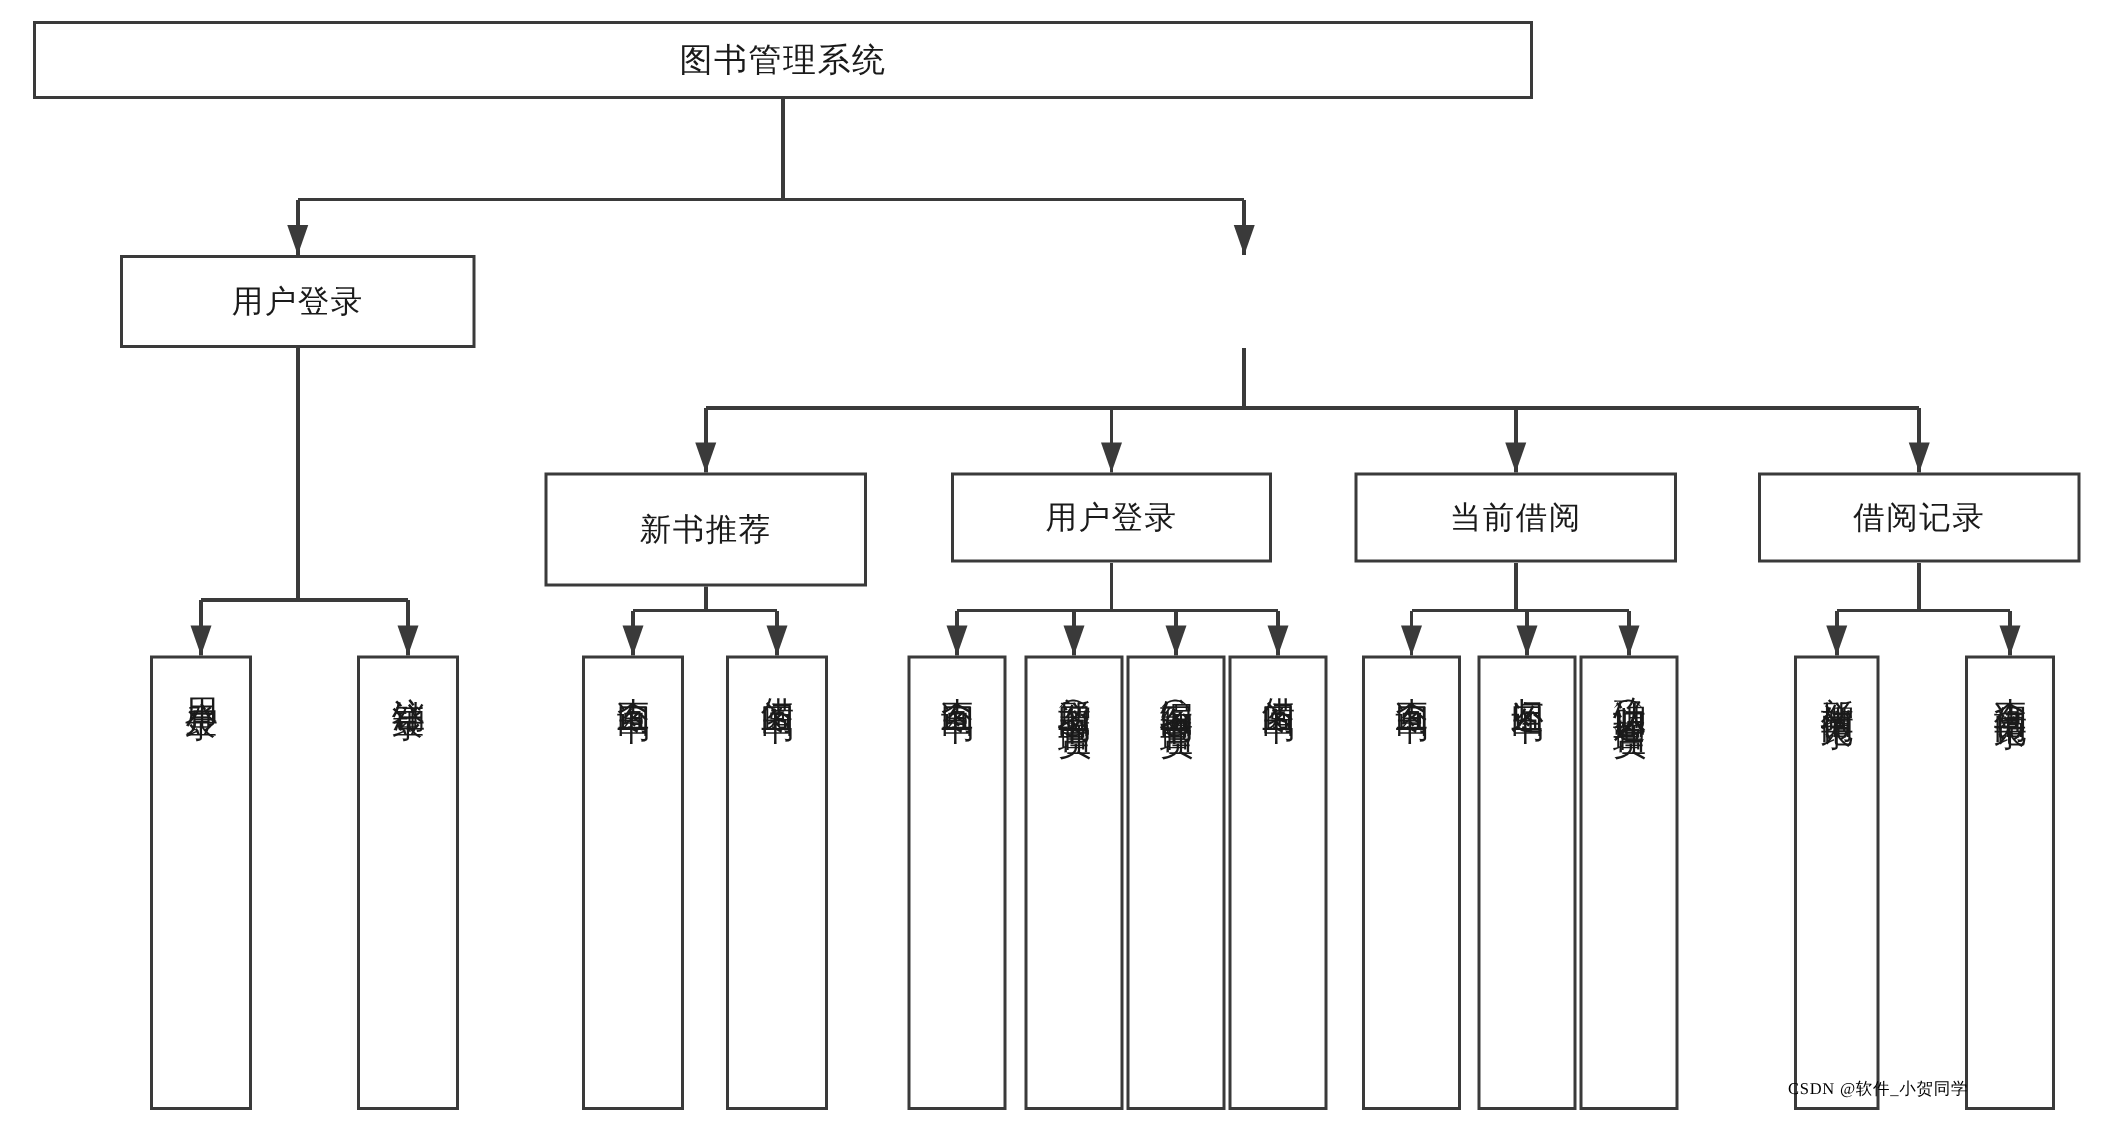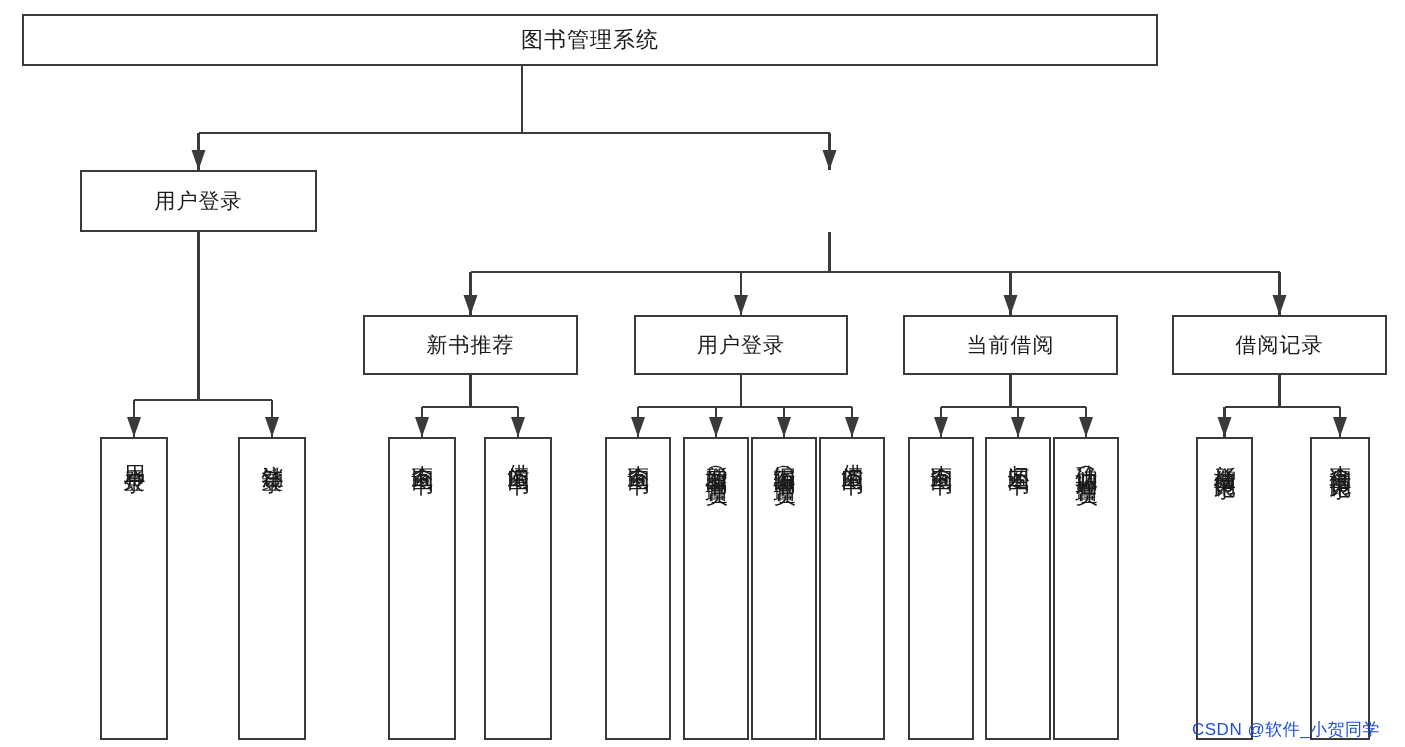--- a/index.html
+++ b/index.html
@@ -38,25 +38,25 @@
     writing-mode:vertical-rl;
     text-orientation:upright;
     font-size:22px;
     line-height:1.22;
     letter-spacing:3px;
     white-space:nowrap;
     display:block;
   }
   .watermark{
     position:absolute;
-    font-size:17px;
-    color:#1d4ed8;
+    font-size:11px;
+    color:#000000;
     white-space:nowrap;
     letter-spacing:0.5px;
-    font-family:Liberation Sans, sans-serif;
+    font-family:Liberation Serif, serif;
   }
 </style>
 </head>
 <body>
 
 <div id="diagram-root">
   <svg id="edge-layer" viewBox="0 0 1405 747" xmlns="http://www.w3.org/2000/svg">
       <line x1="522" y1="66" x2="522" y2="133" stroke="#3a3a3a" stroke-width="2.5" shape-rendering="crispEdges"></line>
       <line x1="198.5" y1="133" x2="829.5" y2="133" stroke="#3a3a3a" stroke-width="2.5" shape-rendering="crispEdges"></line>
       <line x1="198.5" y1="133" x2="198.5" y2="170" stroke="#3a3a3a" stroke-width="2.5" shape-rendering="crispEdges"></line>
@@ -104,29 +104,29 @@
       <line x1="1086" y1="407" x2="1086" y2="437" stroke="#3a3a3a" stroke-width="2.5" shape-rendering="crispEdges"></line>
       <polygon points="1079,417 1093,417 1086,437" fill="#3a3a3a"></polygon>
       <line x1="1279.5" y1="375" x2="1279.5" y2="407" stroke="#3a3a3a" stroke-width="2.5" shape-rendering="crispEdges"></line>
       <line x1="1224.5" y1="407" x2="1340" y2="407" stroke="#3a3a3a" stroke-width="2.5" shape-rendering="crispEdges"></line>
       <line x1="1224.5" y1="407" x2="1224.5" y2="437" stroke="#3a3a3a" stroke-width="2.5" shape-rendering="crispEdges"></line>
       <polygon points="1217.5,417 1231.5,417 1224.5,437" fill="#3a3a3a"></polygon>
       <line x1="1340" y1="407" x2="1340" y2="437" stroke="#3a3a3a" stroke-width="2.5" shape-rendering="crispEdges"></line>
       <polygon points="1333,417 1347,417 1340,437" fill="#3a3a3a"></polygon>
     </svg>
 
-  <div class="node root node-h" style="left:22px;top:14px;width:1136px;height:52px;">
+  <div class="node root node-h" style="left:22px;top:14px;width:1000px;height:52px;">
     <span class="node-label">图书管理系统</span>
   </div>
 
   <div class="node node-h" style="left:80px;top:170px;width:237px;height:62px;">
     <span class="node-label">用户登录</span>
   </div>
 
-  <div class="node node-h" style="left:363px;top:315px;width:215px;height:60px;">
+  <div class="node node-h" style="left:363px;top:315px;width:215px;height:76px;">
     <span class="node-label">新书推荐</span>
   </div>
   <div class="node node-h" style="left:634px;top:315px;width:214px;height:60px;">
     <span class="node-label">用户登录</span>
   </div>
   <div class="node node-h" style="left:1172px;top:315px;width:215px;height:60px;">
     <span class="node-label">借阅记录</span>
   </div>
   <div class="node node-h" style="left:903px;top:315px;width:215px;height:60px;">
     <span class="node-label">当前借阅</span>

